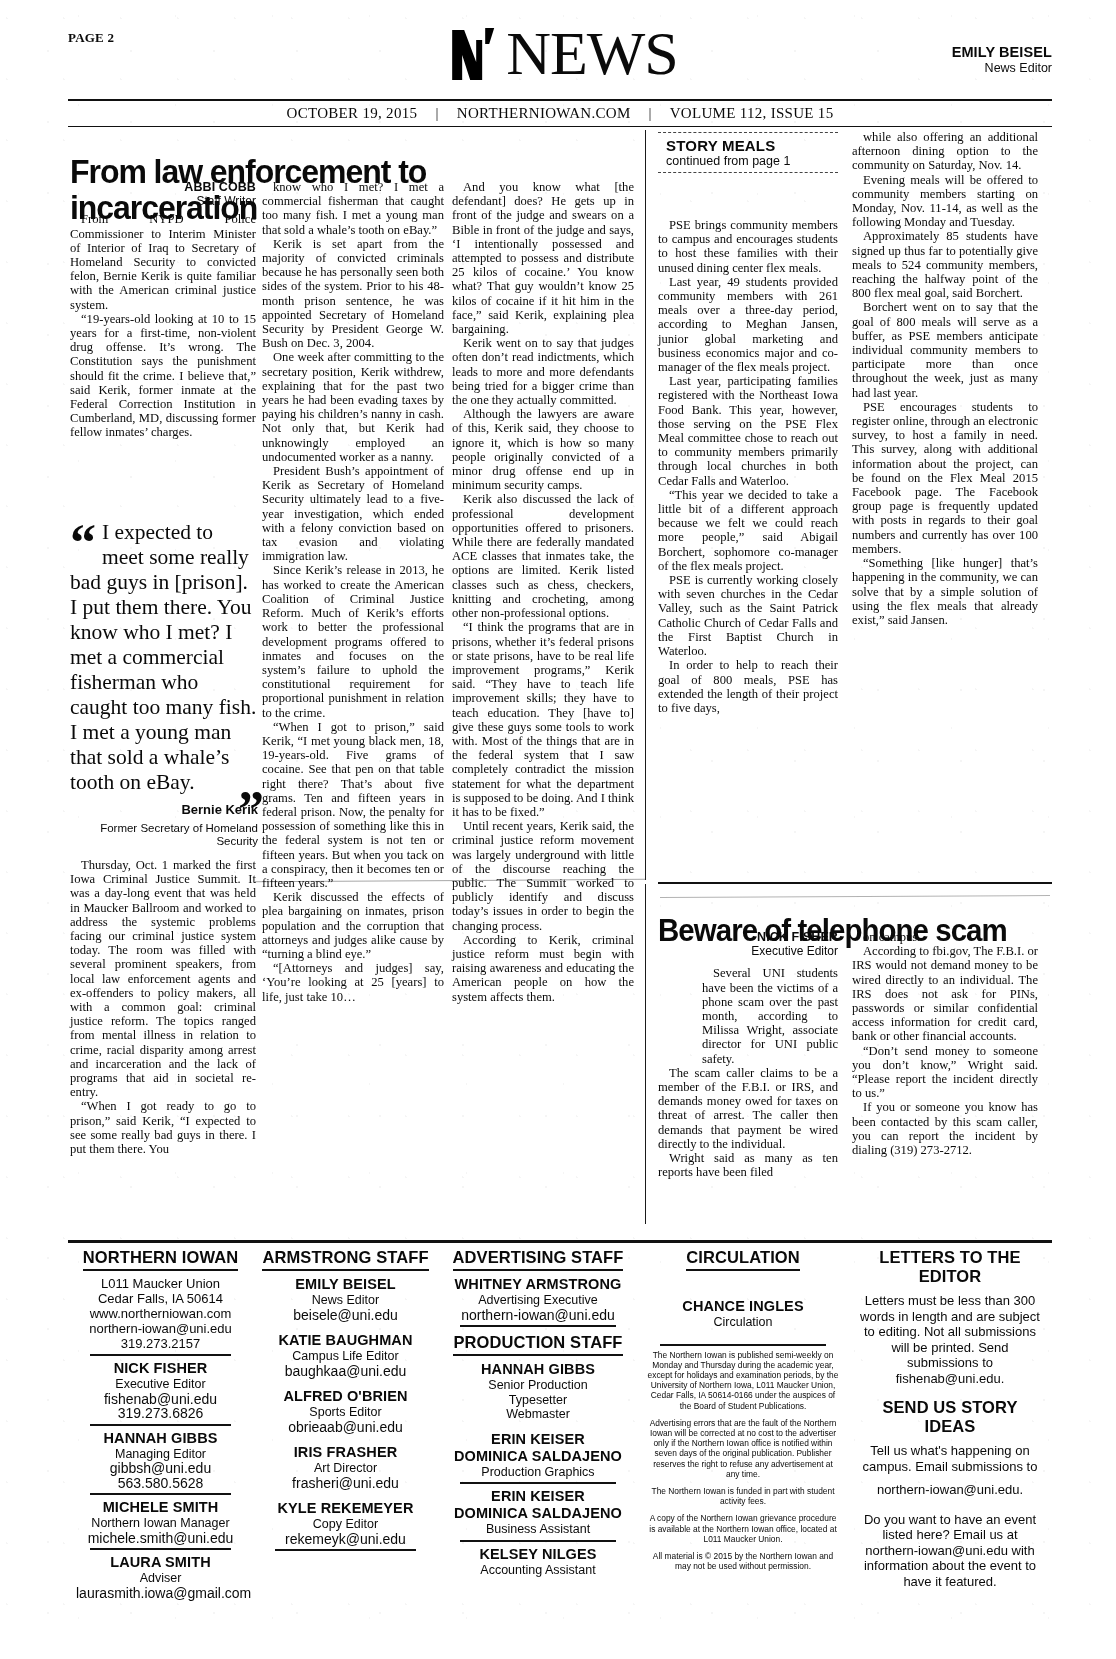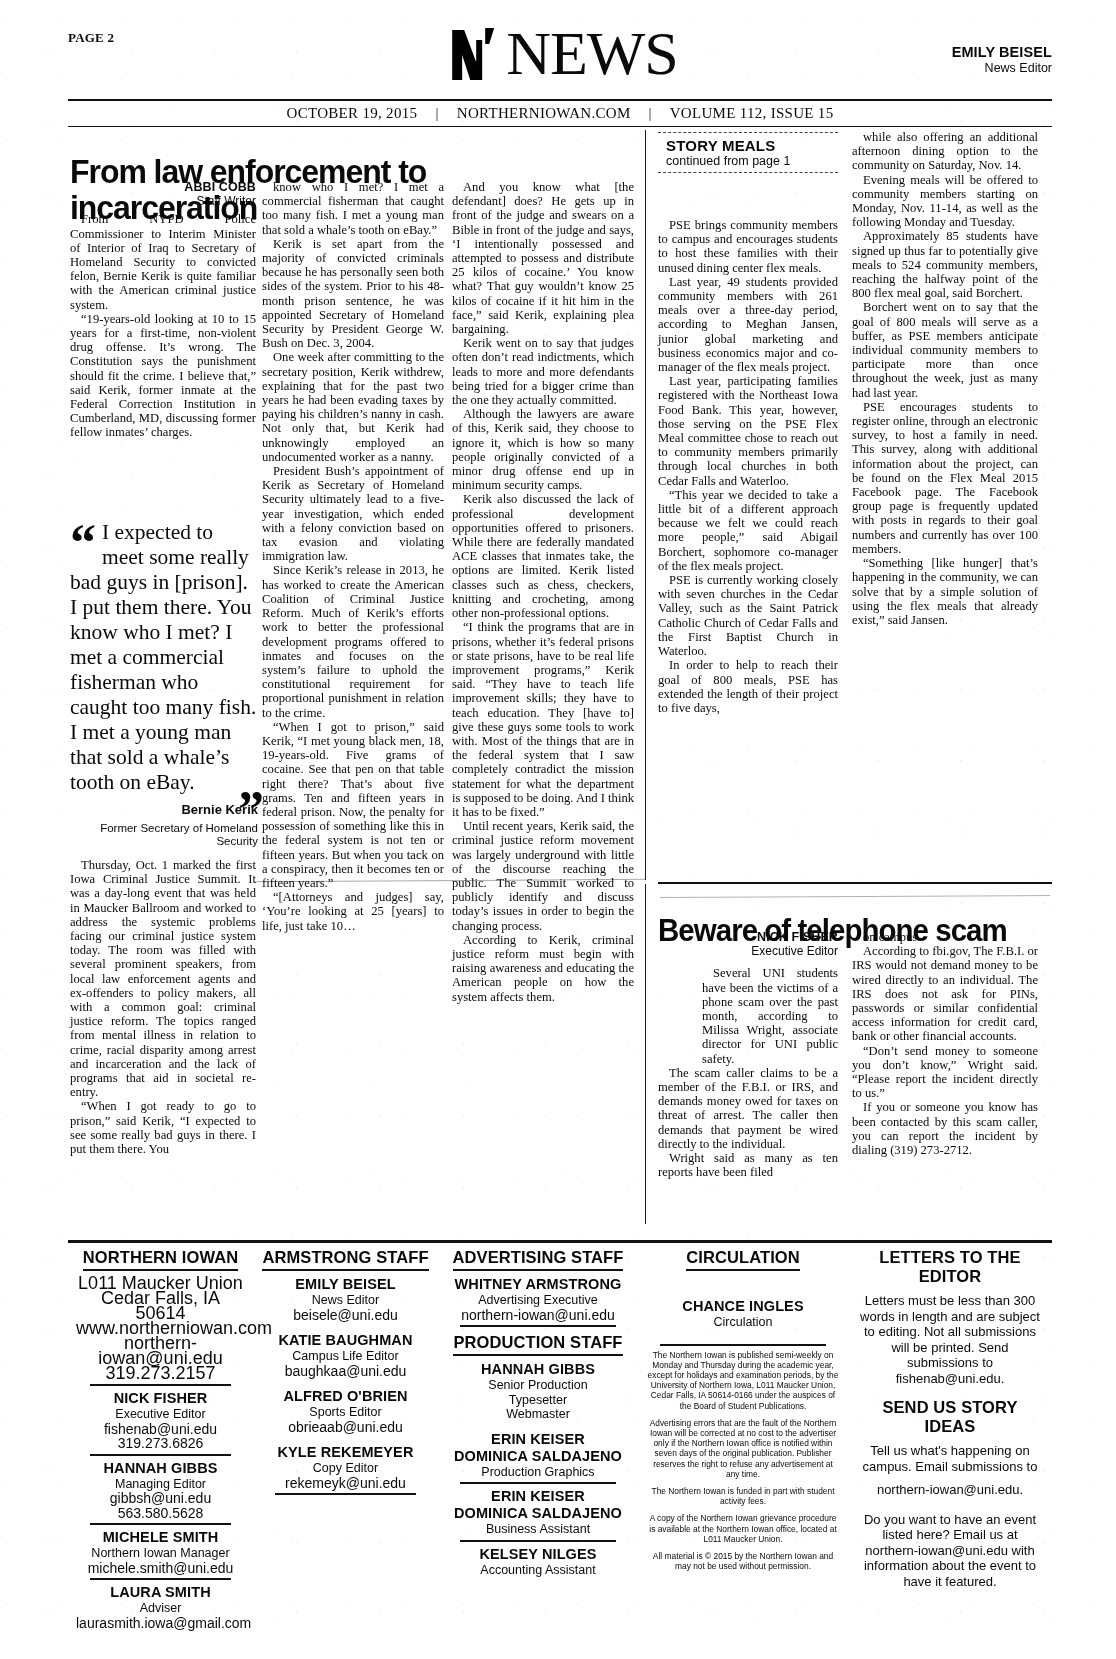--- a/index.html
+++ b/index.html
@@ -181,21 +181,21 @@
   }
   .sb-head.nodash{border-bottom:none;}
   .sb-name{font-weight:700;font-size:14.5px;line-height:17px;letter-spacing:.1px;}
   .sb-role{font-size:12.5px;line-height:14.5px;}
   .sb-mail{font-size:14px;line-height:14.5px;}
   .sb-entry{margin-bottom:2px;}
   .sb-sep{
     border-top:2px solid #111;
     margin:3px 14px 4px 14px;
   }
-  .sb-addr{font-size:18px;line-height:15px;}
+  .sb-addr{font-size:13px;line-height:15px;}
   .fineprint{
     font-size:8.4px;line-height:10.2px;text-align:center;
     margin-top:4px;
   }
   .fineprint p{margin:0 0 7px 0;}
   .sb-body{font-size:13px;line-height:15.5px;}
   .sb-block{margin-bottom:12px;}
 
   
   .noise{
@@ -275,20 +275,21 @@
     <p>“When I got ready to go to prison,” said Kerik, “I expected to see some really bad guys in there. I put them there. You</p>
   </div>
 
   <div class="col" id="col2">
     <p>know who I met? I met a commercial fisherman that caught too many fish. I met a young man that sold a whale’s tooth on eBay.”</p>
     <p>Kerik is set apart from the majority of convicted criminals because he has personally seen both sides of the system. Prior to his 48-month prison sentence, he was appointed Secretary of Homeland Security by President George W. Bush on Dec. 3, 2004.</p>
     <p>One week after committing to the secretary position, Kerik withdrew, explaining that for the past two years he had been evading taxes by paying his children’s nanny in cash. Not only that, but Kerik had unknowingly employed an undocumented worker as a nanny.</p>
     <p>President Bush’s appointment of Kerik as Secretary of Homeland Security ultimately lead to a five-year investigation, which ended with a felony conviction based on tax evasion and violating immigration law.</p>
     <p>Since Kerik’s release in 2013, he has worked to create the American Coalition of Criminal Justice Reform. Much of Kerik’s efforts work to better the professional development programs offered to inmates and focuses on the system’s failure to uphold the constitutional requirement for proportional punishment in relation to the crime.</p>
     <p>“When I got to prison,” said Kerik, “I met young black men, 18, 19-years-old. Five grams of cocaine. See that pen on that table right there? That’s about five grams. Ten and fifteen years in federal prison. Now, the penalty for possession of something like this in the federal system is not ten or fifteen years. But when you tack on a conspiracy, then it becomes ten or fifteen years.”</p>
+    <p>Kerik discussed the effects of plea bargaining on inmates, prison population and the corruption that attorneys and judges alike cause by “turning a blind eye.”</p>
     <p>“[Attorneys and judges] say, ‘You’re looking at 25 [years] to life, just take 10…</p>
   </div>
 
   <div class="col" id="col3">
     <p>And you know what [the defendant] does? He gets up in front of the judge and swears on a Bible in front of the judge and says, ‘I intentionally possessed and attempted to possess and distribute 25 kilos of cocaine.’ You know what? That guy wouldn’t know 25 kilos of cocaine if it hit him in the face,” said Kerik, explaining plea bargaining.</p>
     <p>Kerik went on to say that judges often don’t read indictments, which leads to more and more defendants being tried for a bigger crime than the one they actually committed.</p>
     <p>Although the lawyers are aware of this, Kerik said, they choose to ignore it, which is how so many people originally convicted of a minor drug offense end up in minimum security camps.</p>
     <p>Kerik also discussed the lack of professional development opportunities offered to prisoners. While there are federally mandated ACE classes that inmates take, the options are limited. Kerik listed classes such as chess, checkers, knitting and crocheting, among other non-professional options.</p>
     <p>“I think the programs that are in prisons, whether it’s federal prisons or state prisons, have to be real life improvement programs,” Kerik said. “They have to teach life improvement skills; they have to teach education. They [have to] give these guys some tools to work with. Most of the things that are in the federal system that I saw completely contradict the mission statement for what the department is supposed to be doing. And I think it has to be fixed.”</p>
     <p>Until recent years, Kerik said, the criminal justice reform movement was largely underground with little of the discourse reaching the public. The Summit worked to publicly identify and discuss today’s issues in order to begin the changing process.</p>
@@ -392,20 +393,25 @@
       <div class="sb-entry" style="margin-bottom:10px;">
         <div class="sb-name">KATIE BAUGHMAN</div>
         <div class="sb-role">Campus Life Editor</div>
         <div class="sb-mail">baughkaa@uni.edu</div>
       </div>
       <div class="sb-entry" style="margin-bottom:10px;">
         <div class="sb-name">ALFRED O'BRIEN</div>
         <div class="sb-role">Sports Editor</div>
         <div class="sb-mail">obrieaab@uni.edu</div>
       </div>
+      <div class="sb-entry" style="margin-bottom:10px;">
+        <div class="sb-name">IRIS FRASHER</div>
+        <div class="sb-role">Art Director</div>
+        <div class="sb-mail">frasheri@uni.edu</div>
+      </div>
       <div class="sb-entry">
         <div class="sb-name">KYLE REKEMEYER</div>
         <div class="sb-role">Copy Editor</div>
         <div class="sb-mail">rekemeyk@uni.edu</div>
       </div>
       <div class="sb-sep"></div>
     </div>
 
     <div class="sb-col sb-c3">
       <div class="sb-head">ADVERTISING STAFF</div>

